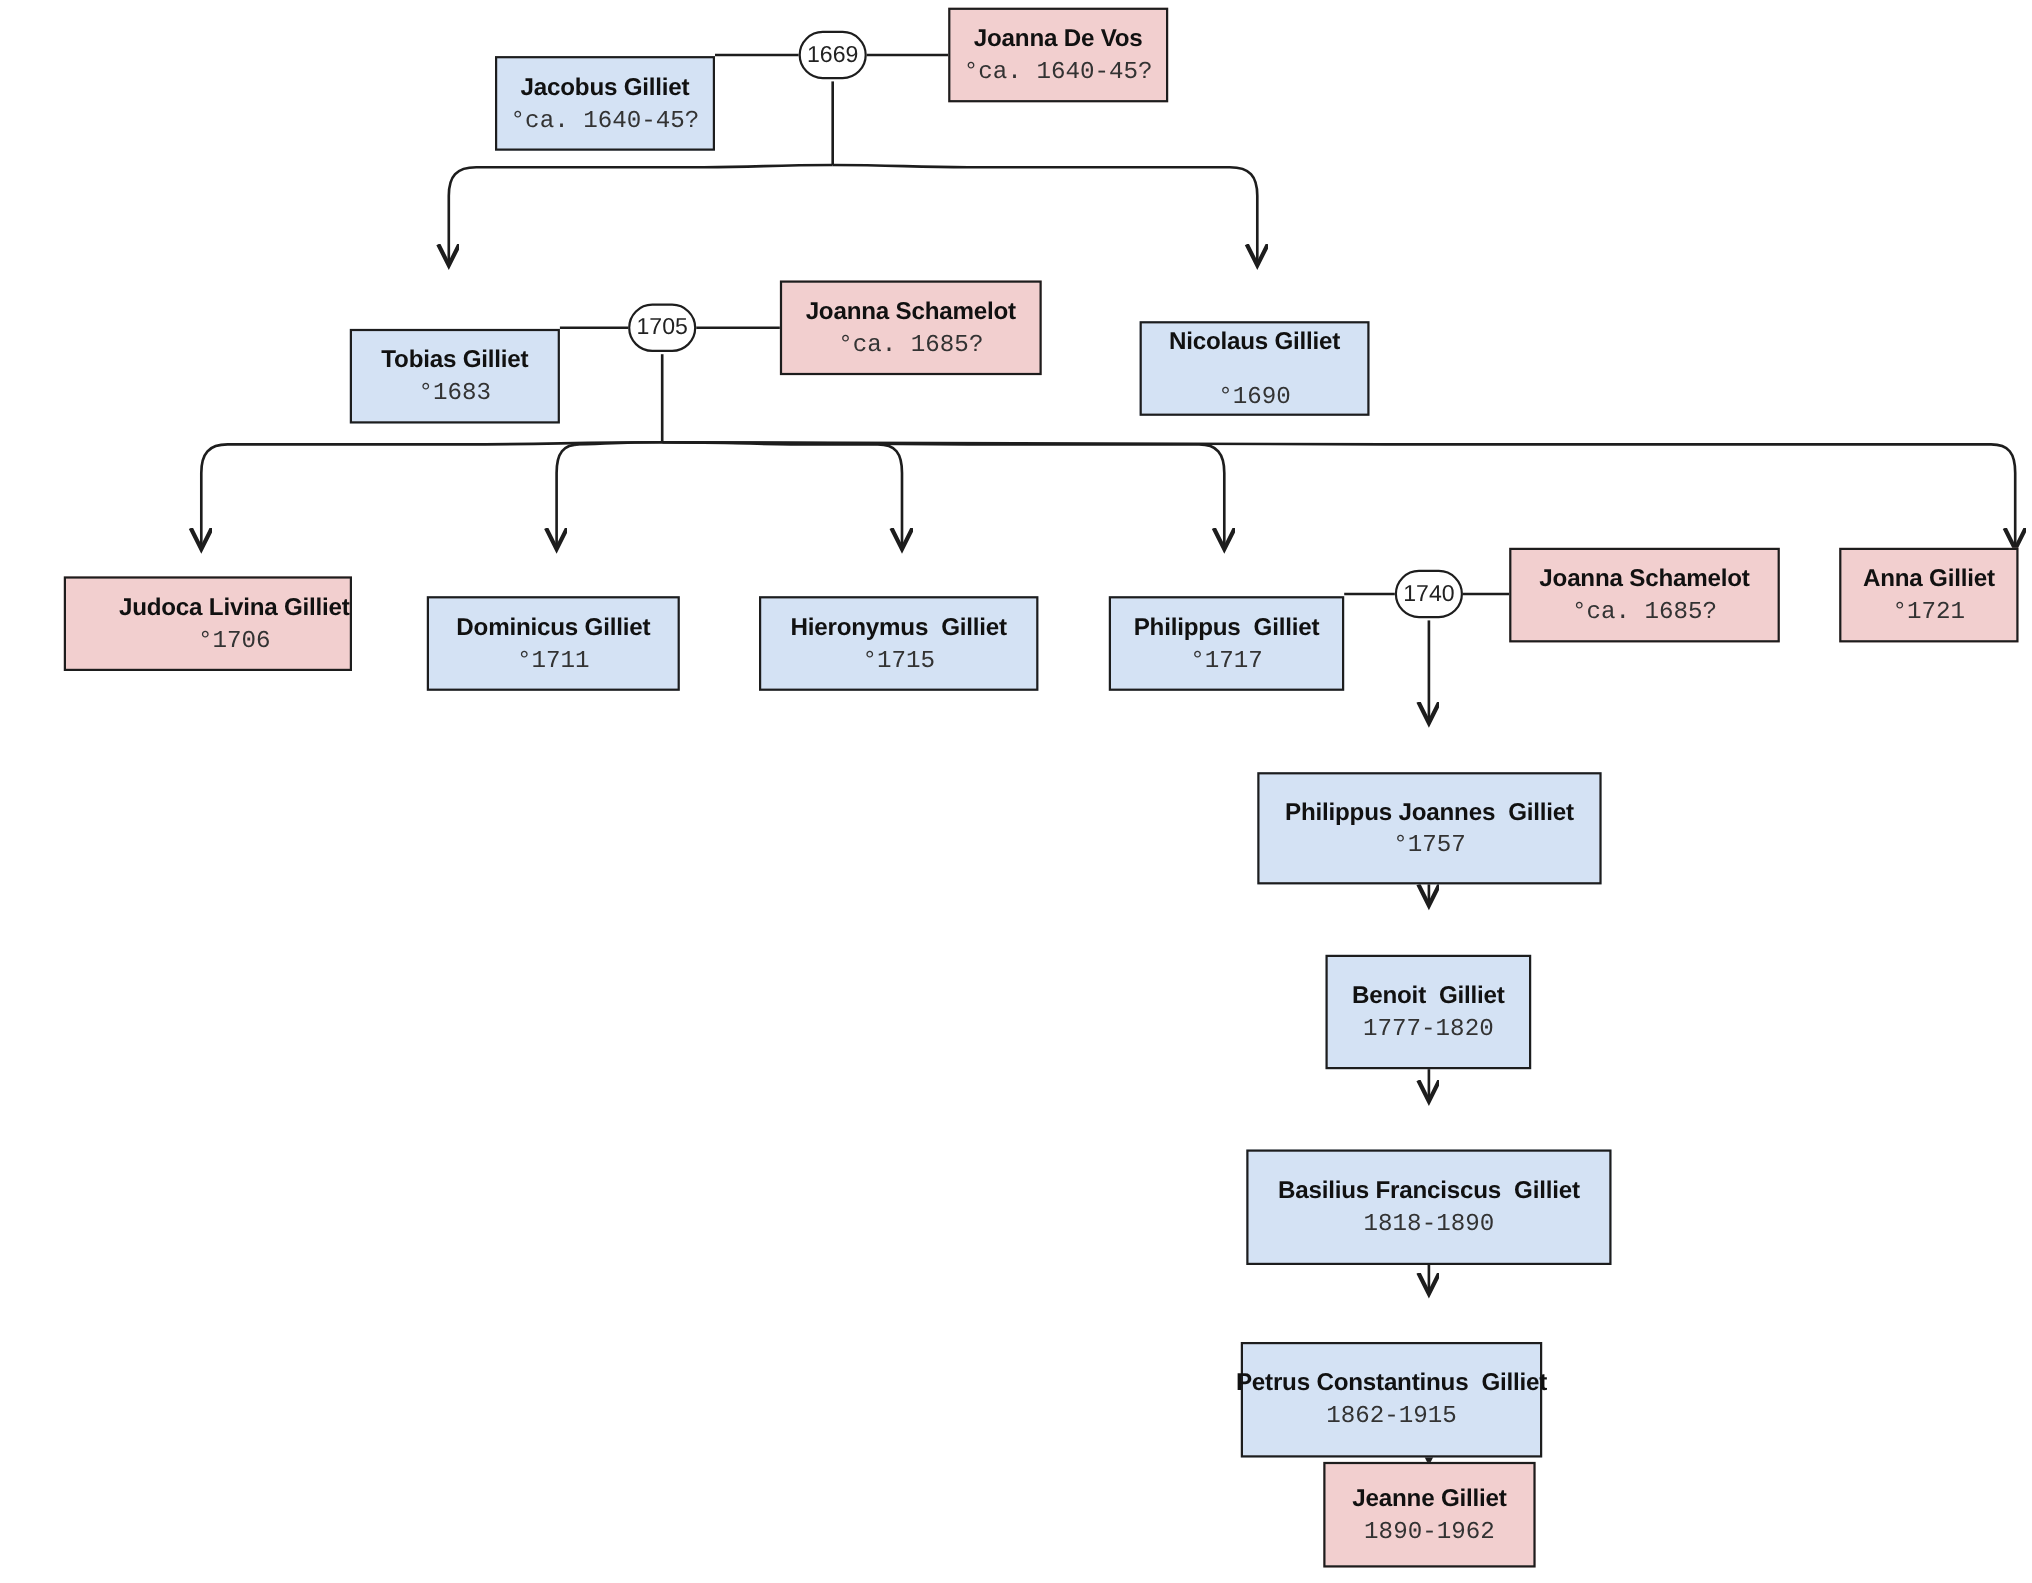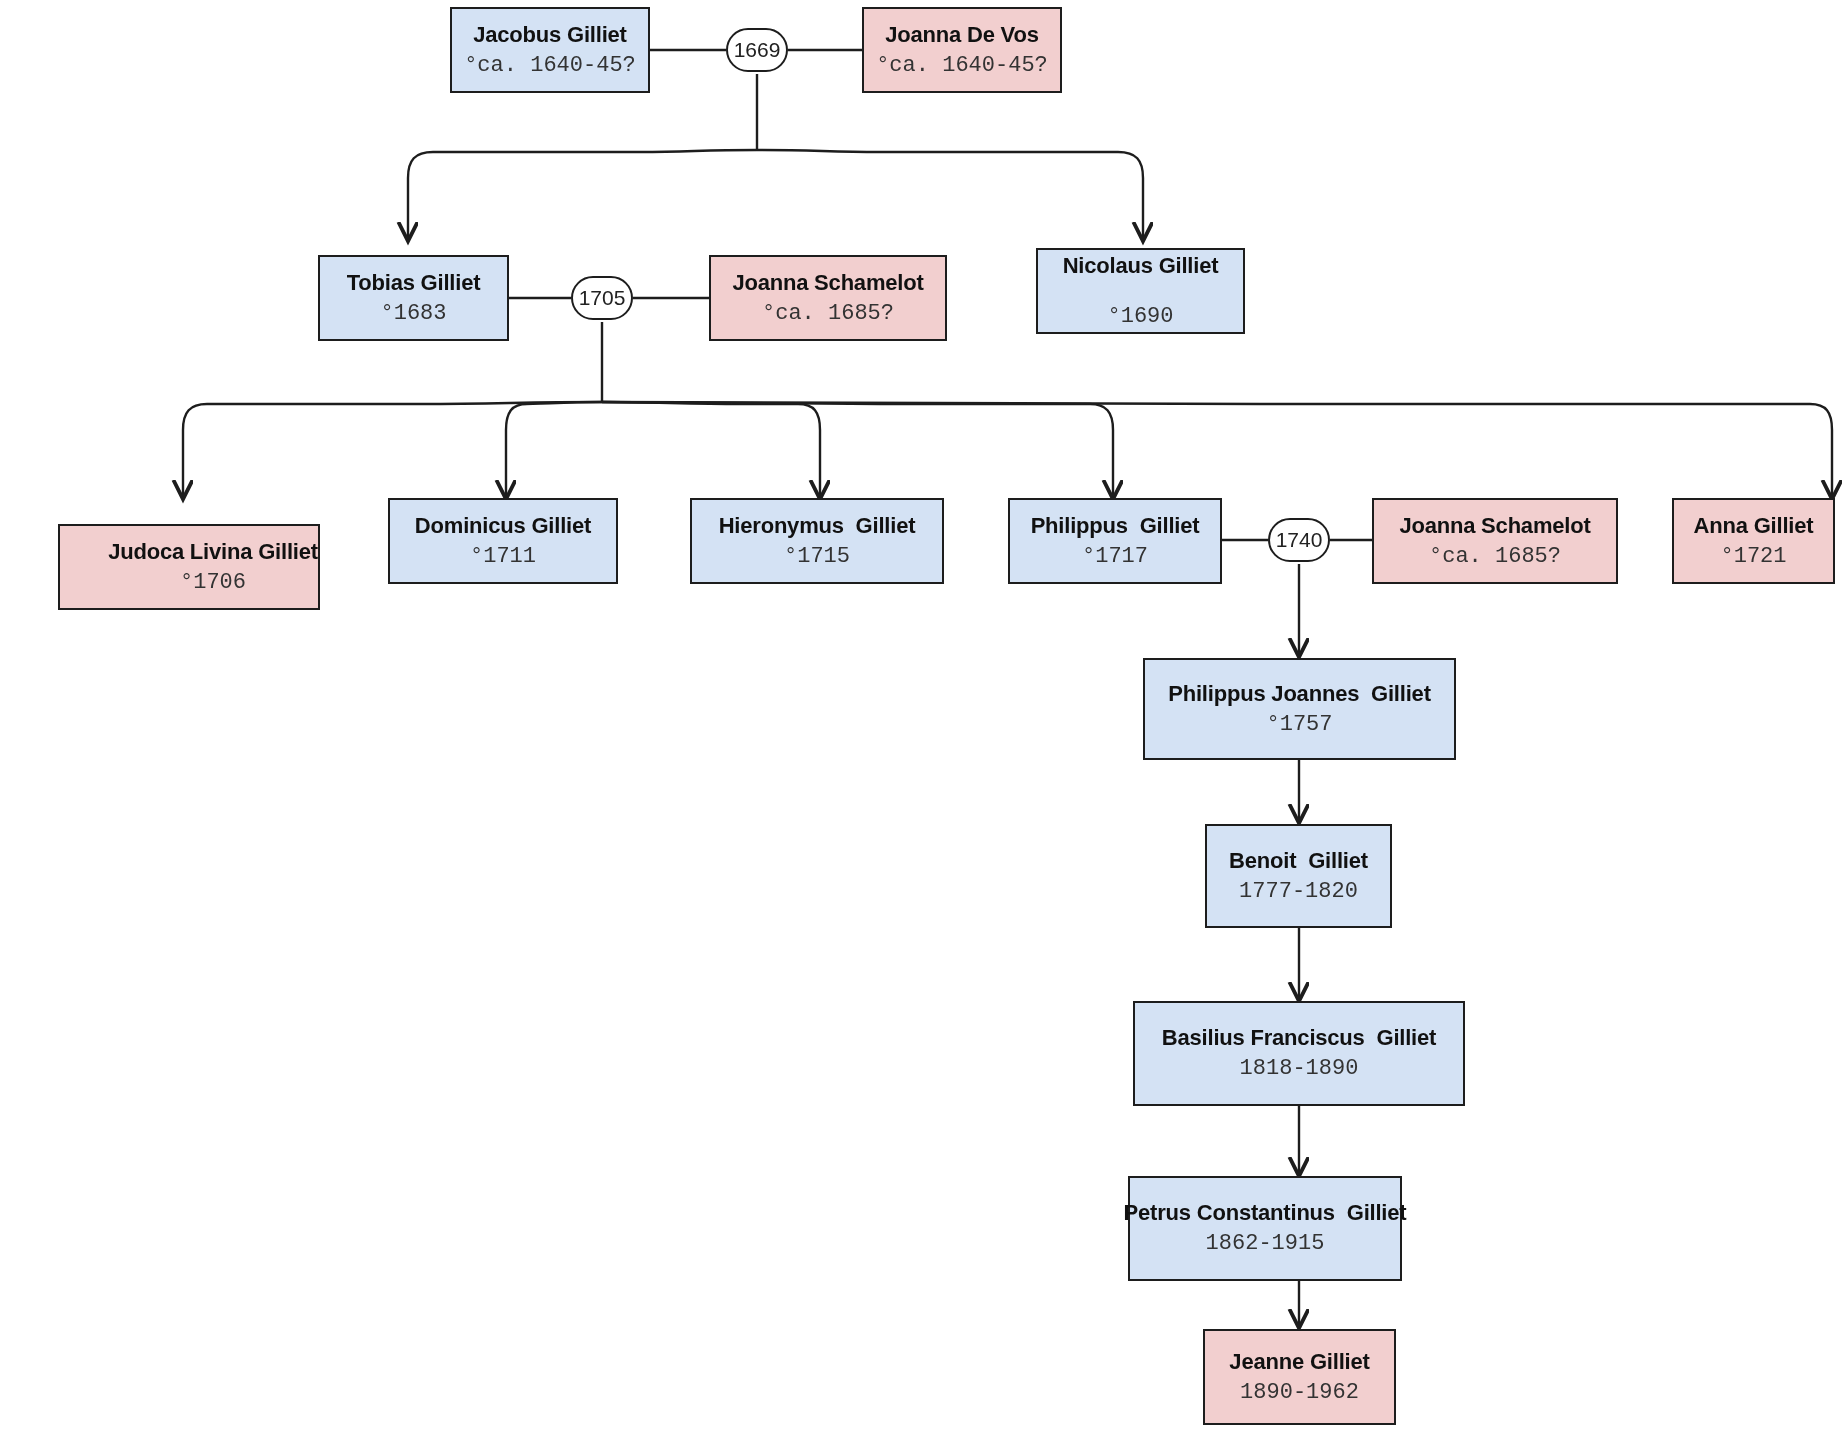--- a/index.html
+++ b/index.html
@@ -34,21 +34,21 @@
     position: absolute;
     box-sizing: border-box;
     border: 2.5px solid #1d1d1d;
     display: flex;
     flex-direction: column;
     align-items: center;
     justify-content: center;
     text-align: center;
     line-height: 1.18;
   }
-  .node.male   { background: #d4e2f4; }
+  .node.male   { background: #d4e2f4; margin-top: 44px; }
   .node.female { background: #f2cfcf; }
   .node .nm {
     font-weight: bold;
     font-size: 22px;
     color: #111111;
     letter-spacing: -0.2px;
     white-space: pre;
   }
   .node .dt {
     font-weight: normal;

